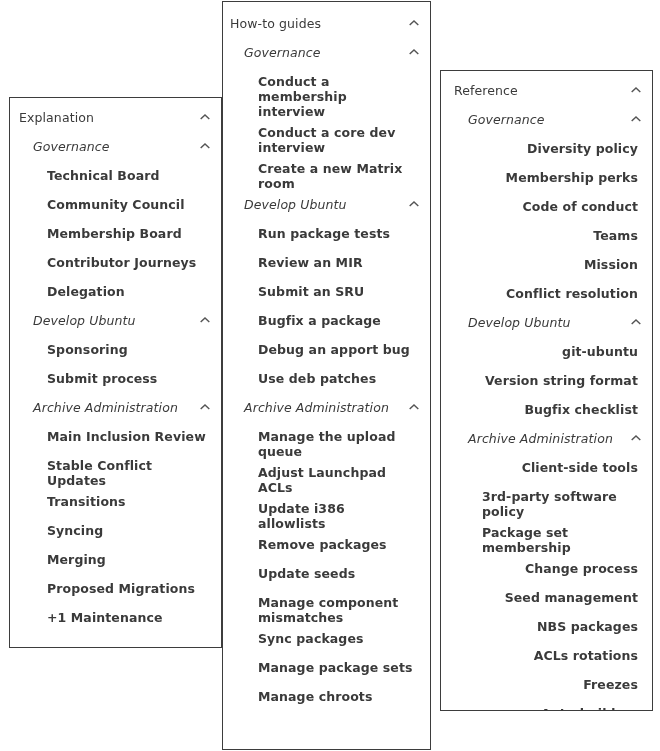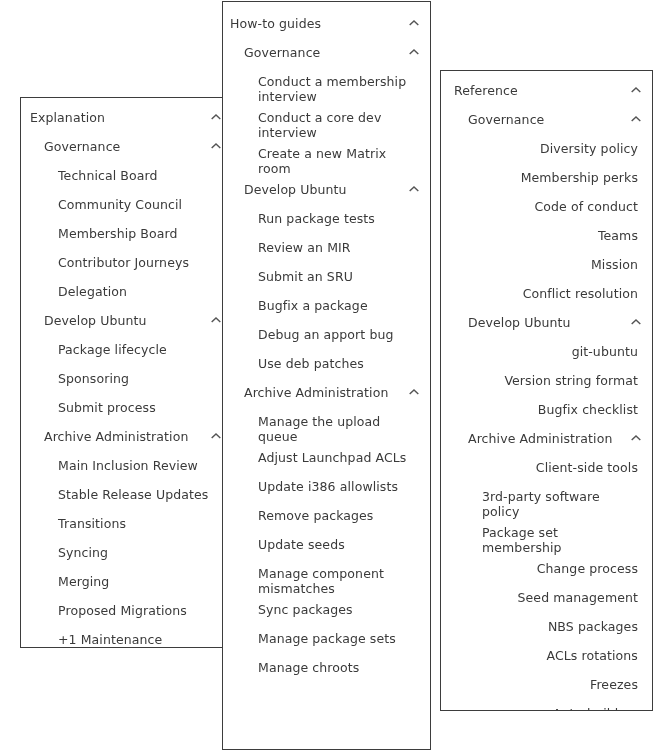--- a/index.html
+++ b/index.html
@@ -15,21 +15,21 @@
     overflow: hidden;
   }
   .panel {
     position: absolute;
     box-sizing: border-box;
     border: 1px solid #3d3d3d;
     background: #ffffff;
     overflow: hidden;
   }
   #panel-explanation {
-    left: 20px;
+    left: 9px;
     top: 97px;
     width: 213px;
     height: 551px;
   }
   #panel-howto {
     left: 222px;
     top: 1px;
     width: 209px;
     height: 749px;
   }
@@ -56,22 +56,22 @@
   }
   .row .label {
     font-size: 12.5px;
     line-height: 15px;
     color: #3a3a3a;
     letter-spacing: 0.1px;
     white-space: normal;
     padding-right: 4px;
   }
   .lvl1 { padding-left: 9px; }
-  .lvl2 { padding-left: 23px; }
-  .lvl3 { padding-left: 37px; }
+  .lvl2 { padding-left: 23px; font-style: italic; }
+  .lvl3 { padding-left: 37px; font-weight: bold; }
   #panel-howto .lvl1 { padding-left: 7px; }
   #panel-howto .lvl2 { padding-left: 21px; }
   #panel-howto .lvl3 { padding-left: 35px; }
   #panel-reference .lvl1 { padding-left: 13px; }
   #panel-reference .lvl2 { padding-left: 27px; }
   #panel-reference .lvl3 { padding-left: 41px; justify-content: flex-end; }
   .chev {
     flex: 0 0 auto;
     width: 12px;
     height: 14px;
@@ -122,41 +122,38 @@
       </li>
       <li class="row lvl2">
         <span class="label">Develop Ubuntu</span>
         <span class="chev">
           <svg width="12" height="12" viewBox="0 0 12 12" aria-hidden="true">
             <path d="M2.2 7.6 L6 3.9 L9.8 7.6" fill="none" stroke="#555555" stroke-width="1.4" stroke-linecap="square" stroke-linejoin="miter"></path>
           </svg>
         </span>
       </li>
       <li class="row lvl3">
-        <span class="label">Package lifecycle</span>
-      </li>
-      <li class="row lvl3">
         <span class="label">Sponsoring</span>
       </li>
       <li class="row lvl3">
         <span class="label">Submit process</span>
       </li>
       <li class="row lvl2">
         <span class="label">Archive Administration</span>
         <span class="chev">
           <svg width="12" height="12" viewBox="0 0 12 12" aria-hidden="true">
             <path d="M2.2 7.6 L6 3.9 L9.8 7.6" fill="none" stroke="#555555" stroke-width="1.4" stroke-linecap="square" stroke-linejoin="miter"></path>
           </svg>
         </span>
       </li>
       <li class="row lvl3">
         <span class="label">Main Inclusion Review</span>
       </li>
       <li class="row lvl3">
-        <span class="label">Stable Release Updates</span>
+        <span class="label">Stable Conflict Updates</span>
       </li>
       <li class="row lvl3">
         <span class="label">Transitions</span>
       </li>
       <li class="row lvl3">
         <span class="label">Syncing</span>
       </li>
       <li class="row lvl3">
         <span class="label">Merging</span>
       </li>

